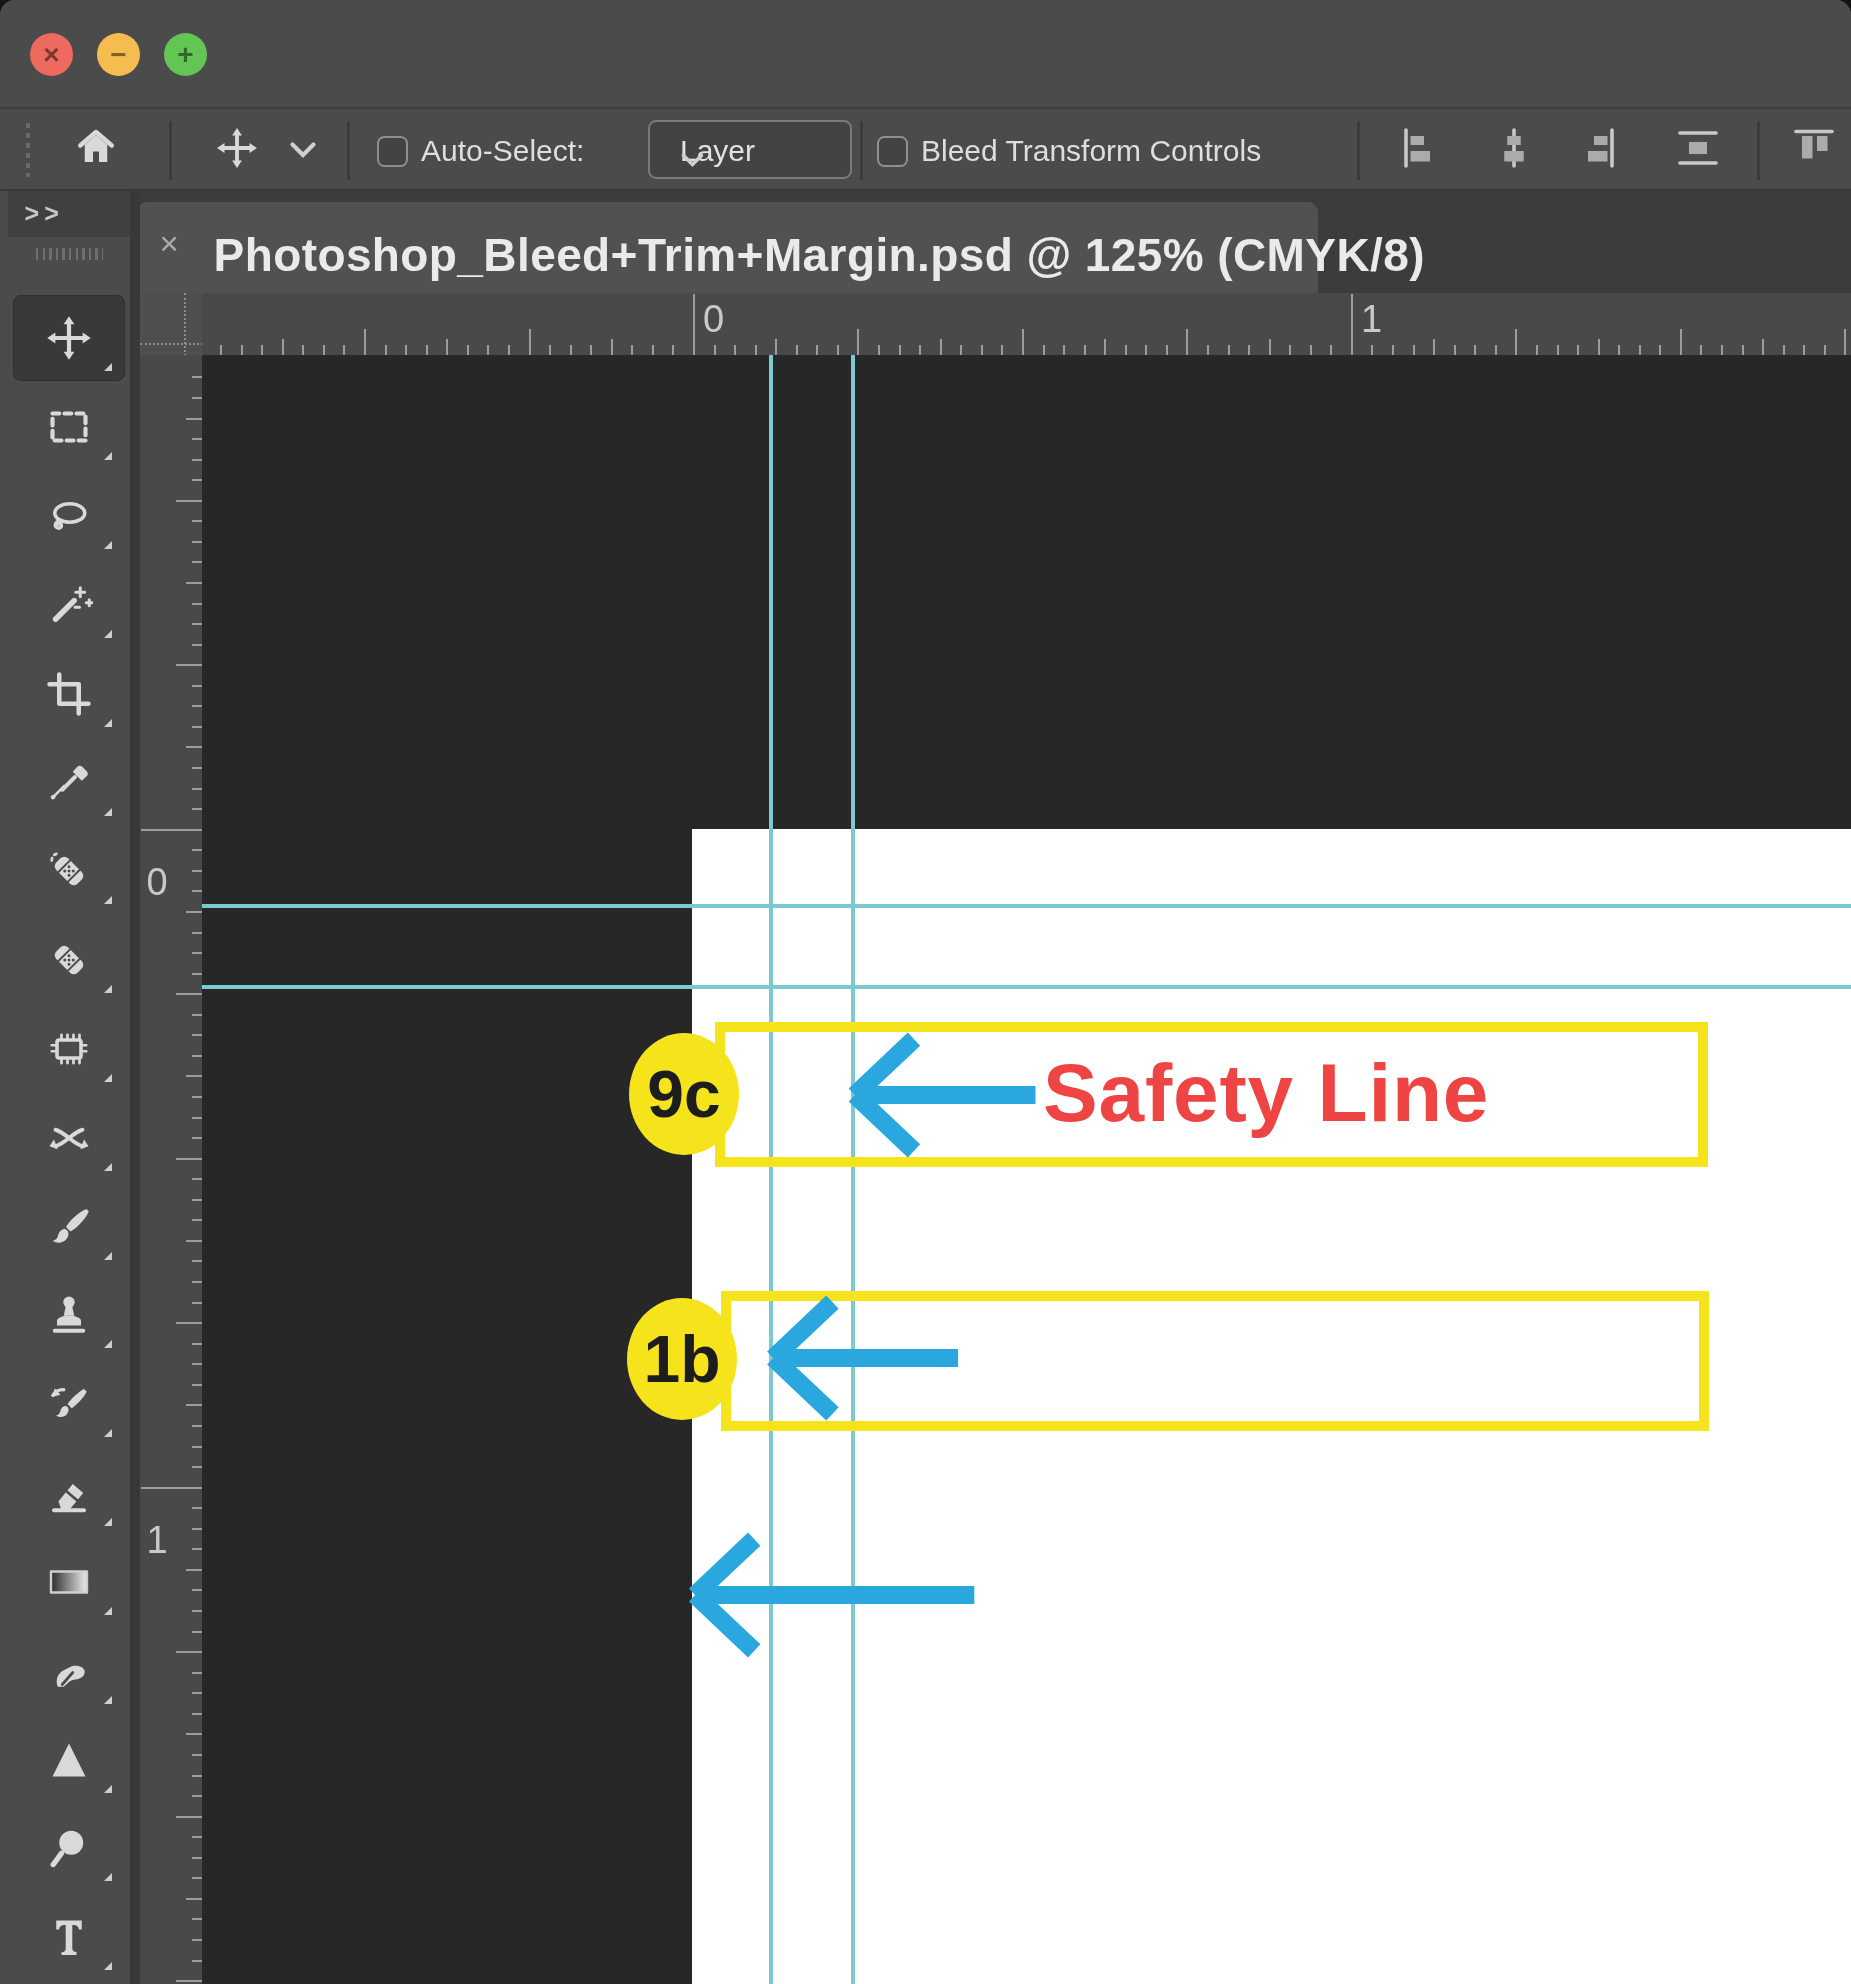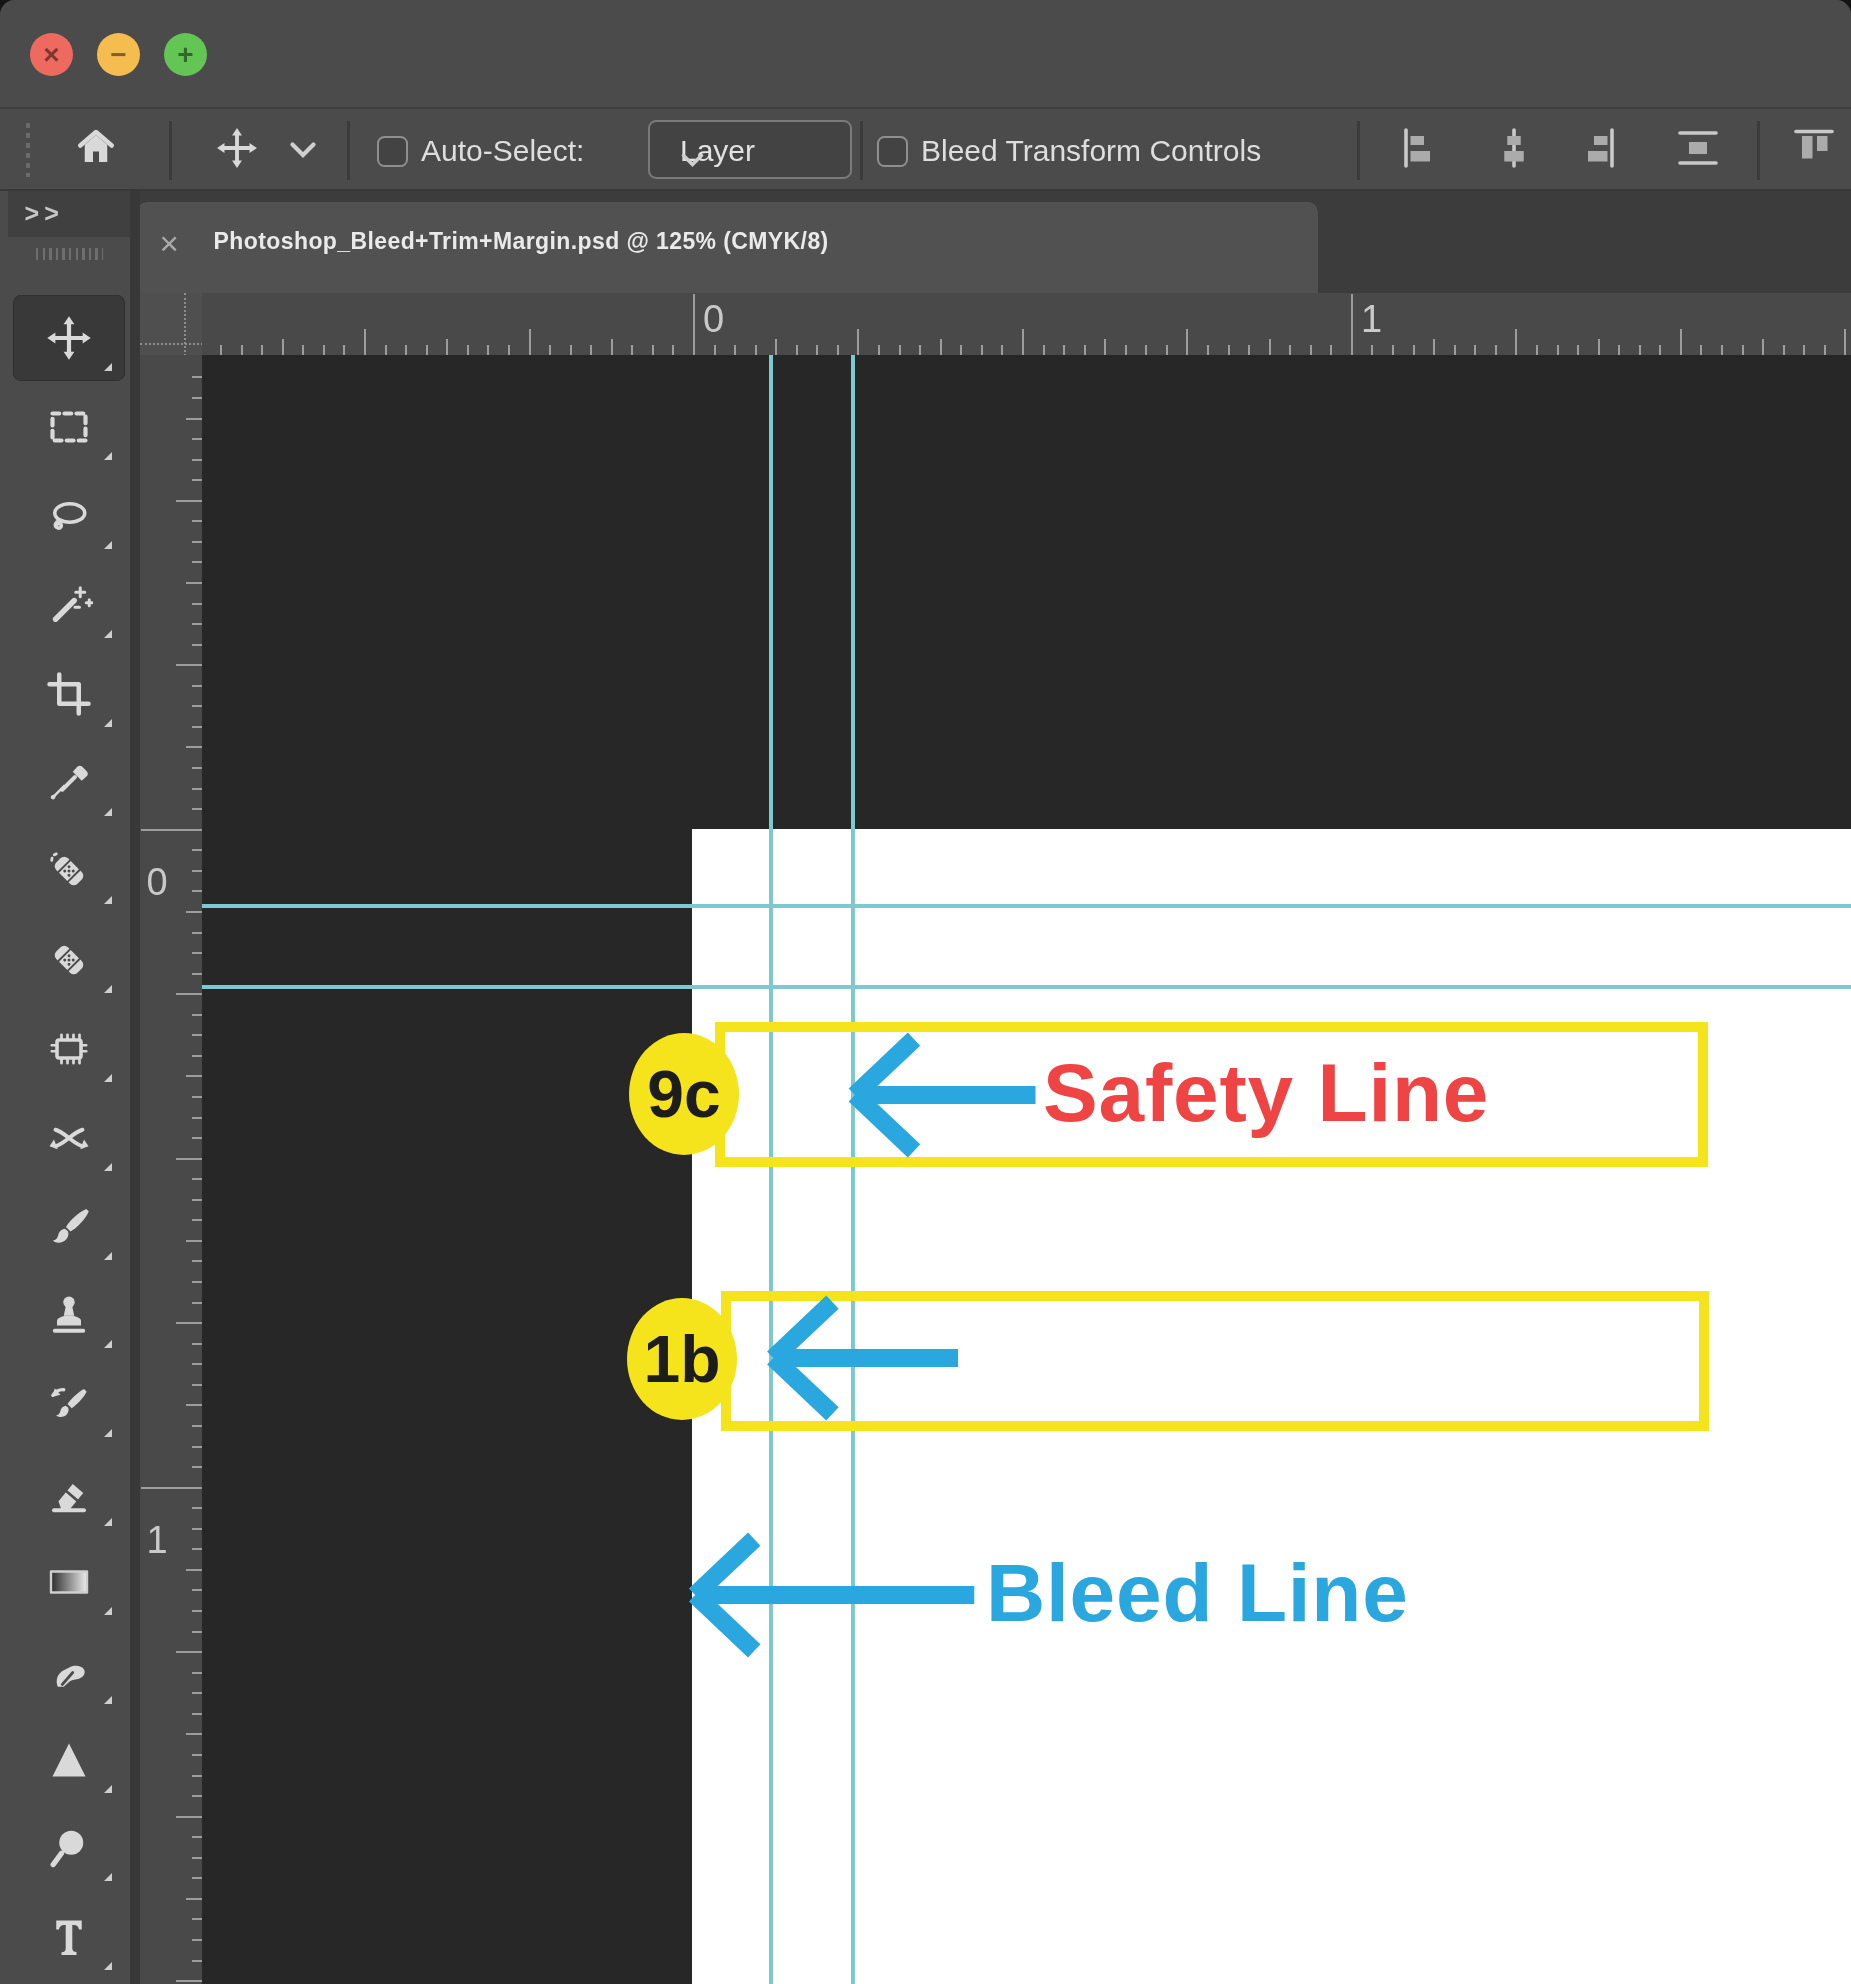--- a/index.html
+++ b/index.html
@@ -24,21 +24,21 @@
   .gripdots{position:absolute;left:26px;top:12.3px;width:4.1px;height:54px;
             background:repeating-linear-gradient(#6A6A6A 0 5px,transparent 5px 10px);}
   
   .tabstrip{left:130px;top:191px;width:1721px;height:102px;background:#3C3C3C;}
   .panelhdr{left:8.2px;top:191px;width:122px;height:45px;background:#404040;}
   .collapse{position:absolute;left:16.4px;top:8.2px;font-size:25px;font-weight:700;
             letter-spacing:5px;color:#C6C6C6;}
   .tab{position:absolute;left:6.6px;top:10.7px;width:1181px;height:91px;background:#515151;
        border-radius:10px 10px 0 0;}
   .tabclose{position:absolute;left:23px;top:25px;font-size:33px;color:#ABABAB;line-height:1;}
-  .tabtitle{position:absolute;left:77px;top:26px;font-size:23px;font-weight:700;
+  .tabtitle{position:absolute;left:77px;top:26px;font-size:46px;font-weight:700;
             color:#EAEAEA;white-space:nowrap;letter-spacing:0.4px;}
   .toolspanel{left:8.2px;top:236px;width:122px;height:1748px;background:#4B4B4B;border-top:1.6px solid #3F3F3F;}
   .paneldrag{position:absolute;left:28px;top:10.7px;width:67px;height:12.3px;
              background:repeating-linear-gradient(90deg,#6E6E6E 0 2.5px,transparent 2.5px 6.6px);}
   .seam{left:130px;top:191px;width:10px;height:1794px;background:#383838;}
   .tool{position:absolute;left:5px;width:112px;height:86px;display:flex;
         align-items:center;justify-content:center;border-radius:8.2px;}
   .tool.selected{background:#393939;box-shadow:inset 0 0 0 0.8px #2E2E2E;}
   .fly{position:absolute;right:13px;bottom:10px;width:0;height:0;
        border-left:8.2px solid transparent;border-bottom:8.2px solid #CFCFCF;}
@@ -491,17 +491,16 @@
       <div class="anno-label" style="left: 841px; top: 740px; color: #ef4444;">Safety Line</div>
       <div class="badge" style="left: 427px; top: 678px; background: rgb(245, 227, 27);">9c</div>
       <div class="anno-box" style="left: 519px; top: 936px; width: 988px; height: 140px; border-width: 10.7px; border-color: rgb(245, 227, 27);"></div>
       <svg width="276" height="156" viewBox="0 0 335 190" style="position: absolute; left: 561px; top: 925px; overflow: visible;">
         <path d="M12 95 L84 27 M12 95 L84 163 M14 95 H 237" stroke="#2AA7DE" stroke-width="22" fill="none"></path>
       </svg>
       <div class="badge" style="left: 425px; top: 943px; background: rgb(245, 227, 27);">1b</div>
       <svg width="370" height="156" viewBox="0 0 450 190" style="position: absolute; left: 483px; top: 1162px; overflow: visible;">
         <path d="M12 95 L84 27 M12 95 L84 163 M14 95 H 352" stroke="#2AA7DE" stroke-width="22" fill="none"></path>
       </svg>
-      <div class="anno-label" style="left: 784px; top: 1240px; color: rgb(42, 167, 222);">Bleed Line</div>
     </div>
 
 </div>
 
 
 </body></html>

